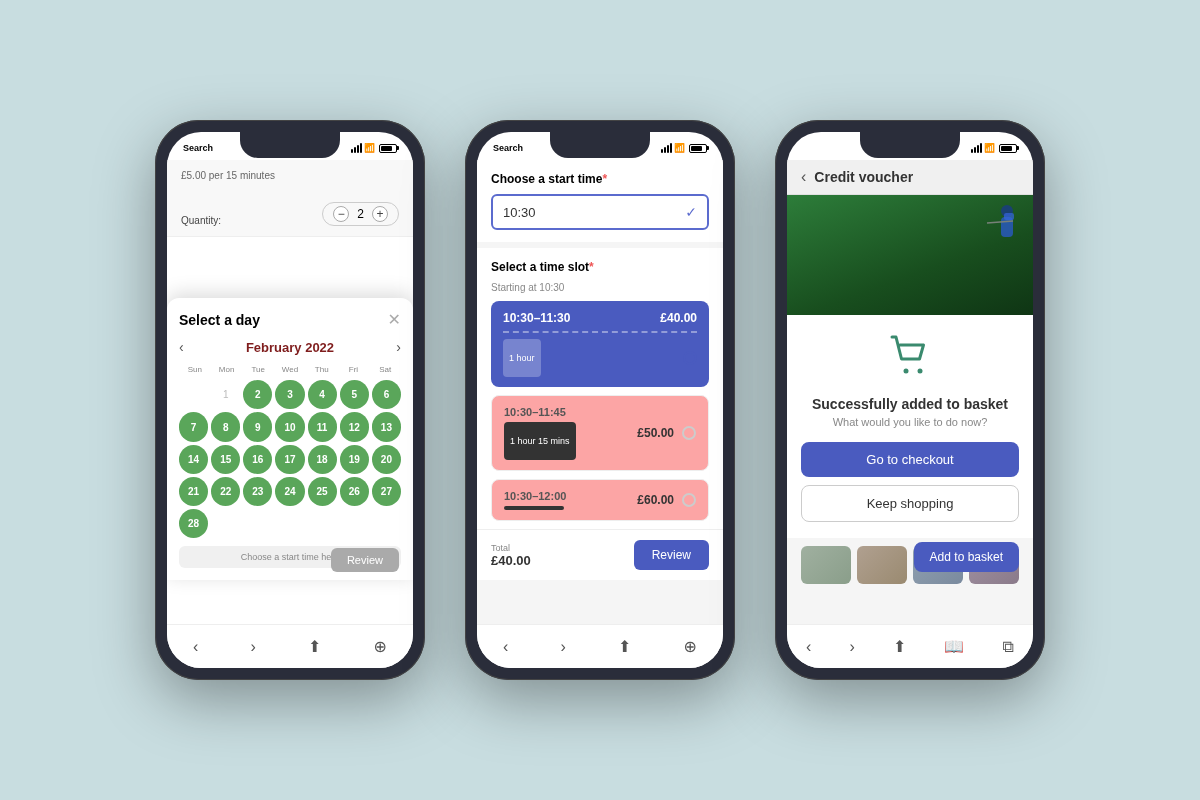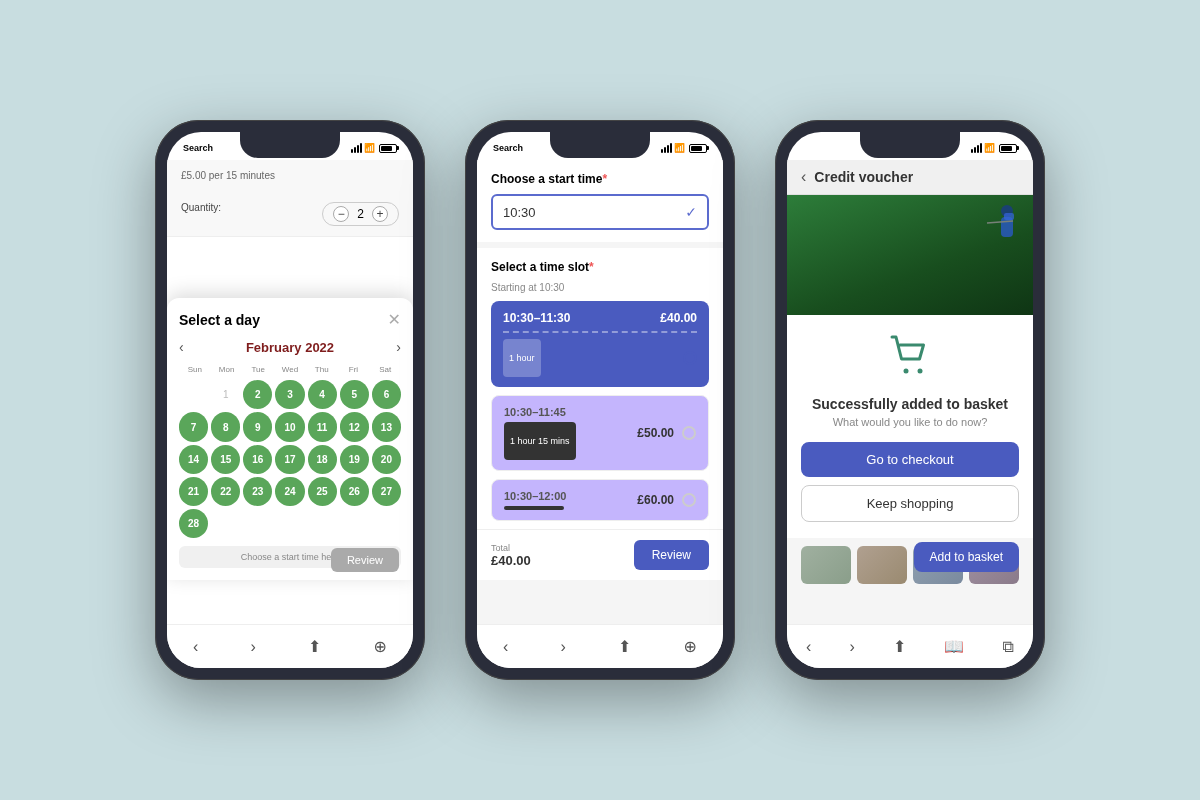--- a/index.html
+++ b/index.html
@@ -148,21 +148,21 @@
       overflow: hidden;
     }
     .price-section {
       padding: 10px 14px;
       background: #f8f8f8;
       border-bottom: 1px solid #eee;
     }
     .price-text { font-size: 10px; color: #666; margin-bottom: 6px; }
     .quantity-row {
       display: flex;
-      align-items: flex-start;
+      align-items: flex-end;
       gap: 16px;
       margin-top: 21px;
     }
     .qty-label { font-size: 10px; color: #444; flex: 1; }
     .qty-controls {
       display: flex;
       align-items: center;
       gap: 8px;
       border: 1px solid #ccc;
       border-radius: 20px;
@@ -305,21 +305,21 @@
       border-radius: 8px;
       padding: 10px 12px;
       margin-bottom: 8px;
       cursor: pointer;
     }
     .slot-card.selected {
       background: #4a5bbf;
       color: #fff;
     }
     .slot-card.unselected {
-      background: #c4b5fd;
+      background: #fca5a5;
       border: 1px solid #eee;
     }
     .slot-top {
       display: flex;
       align-items: flex-start;
       justify-content: space-between;
       margin-bottom: 4px;
     }
     .slot-time { font-size: 12px; font-weight: 600; }
     .slot-price { font-size: 12px; font-weight: 600; }

